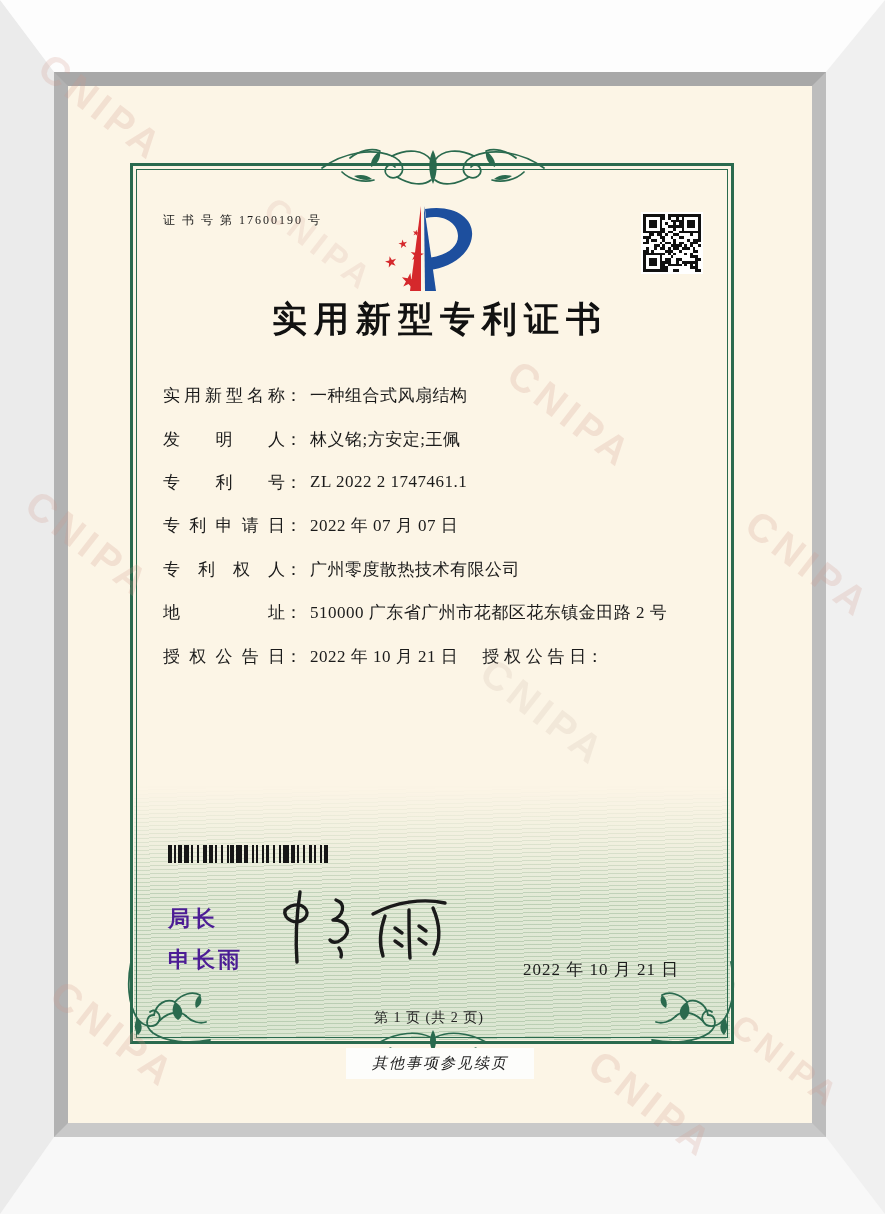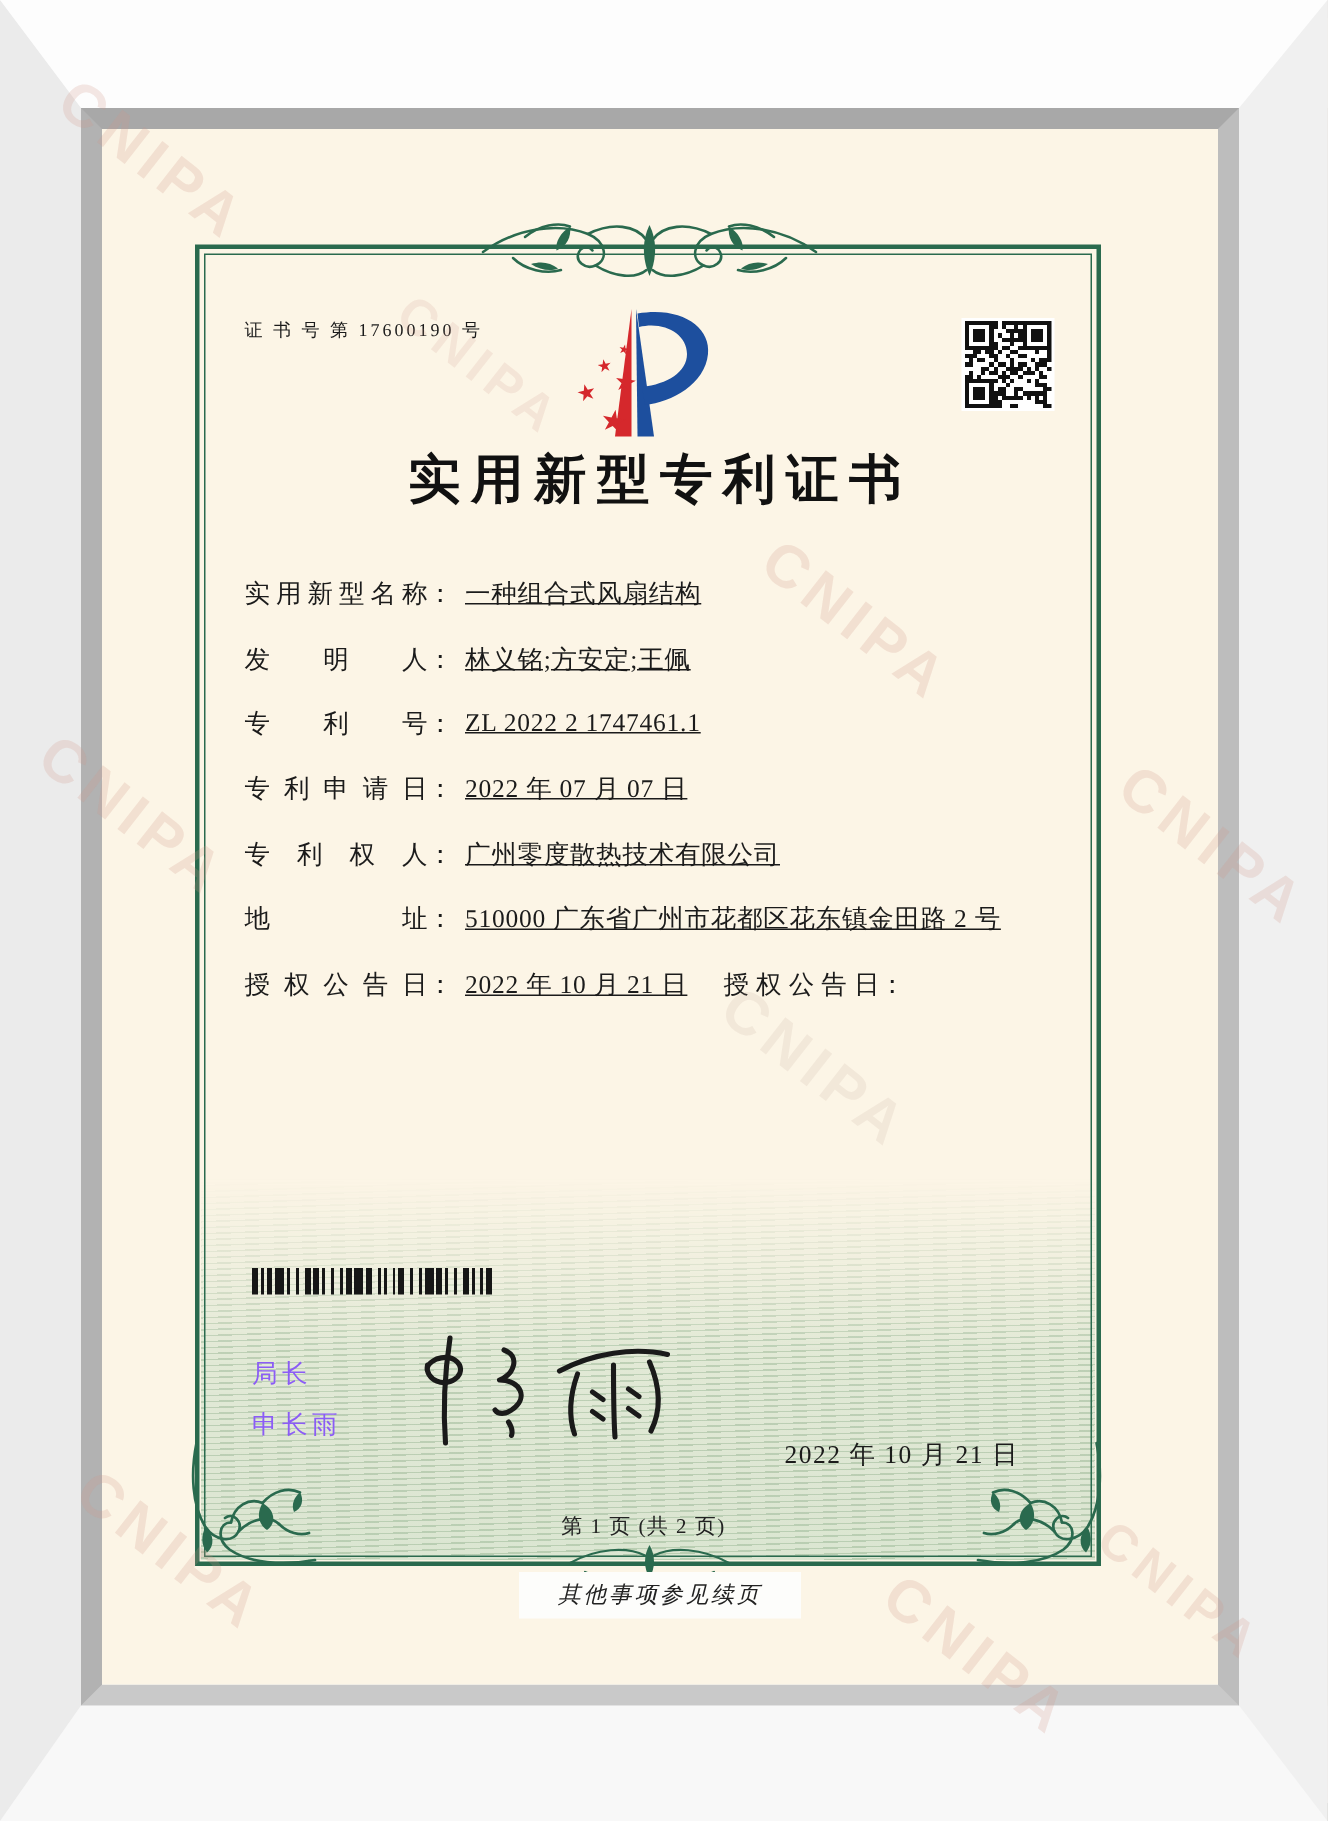--- a/index.html
+++ b/index.html
@@ -31,29 +31,29 @@
   .content{position:absolute;inset:0;z-index:4;color:#1b1b1b;}
   .cert-no{position:absolute;left:95px;top:126px;font-size:12px;letter-spacing:2px;}
   .logo{position:absolute;left:303px;top:118px;width:112px;height:90px;}
   .qr{position:absolute;left:573px;top:126px;width:58px;height:58px;background:#fff;padding:2px;}
   .title{position:absolute;left:0;right:0;top:210px;text-align:center;
     font-size:35px;font-weight:bold;letter-spacing:7px;color:#111;}
   .fields{position:absolute;left:95px;top:288px;width:575px;}
   .field-row{height:43.4px;display:flex;align-items:center;font-size:17px;}
   .flabel{display:inline-block;width:122px;text-align:justify;text-align-last:justify;}
   .fcolon{margin-right:8px;}
-  .fvalue{letter-spacing:0.5px;text-decoration:underline;}
+  .fvalue{letter-spacing:0.5px;}
   .grant-group{margin-left:24px;display:flex;align-items:center;}
   .grant-group .flabel{width:104px;}
   .body-text{position:absolute;left:95px;top:589px;width:568px;
     font-size:15.5px;line-height:27px;color:#262626;text-align:justify;}
   .body-text p{margin:0;text-indent:2em;}
   .barcode{position:absolute;left:100px;top:759px;width:162px;height:18px;}
   .signer{position:absolute;left:100px;top:818px;font-family:"Liberation Sans","DejaVu Sans",sans-serif;
-    font-size:17px;font-weight:400;letter-spacing:3px;color:#8b5cf6;}
+    font-size:22px;font-weight:700;letter-spacing:3px;color:#4c1d95;}
   .signer div{margin-bottom:11px;}
   .signature{position:absolute;left:205px;top:798px;width:185px;height:85px;}
   .issue-date{position:absolute;left:455px;top:872px;font-size:17px;letter-spacing:1px;}
   .page-info{position:absolute;left:361px;top:923px;transform:translateX(-50%);
     font-size:14px;letter-spacing:1px;color:#222;white-space:nowrap;}
   .note-box{position:absolute;left:278px;top:962px;width:188px;height:31px;background:#fdfdfb;
     display:flex;align-items:center;justify-content:center;
     font-size:15px;font-style:italic;letter-spacing:2px;color:#222;}
   
   .wm-layer{position:absolute;inset:0;z-index:9;pointer-events:none;}

